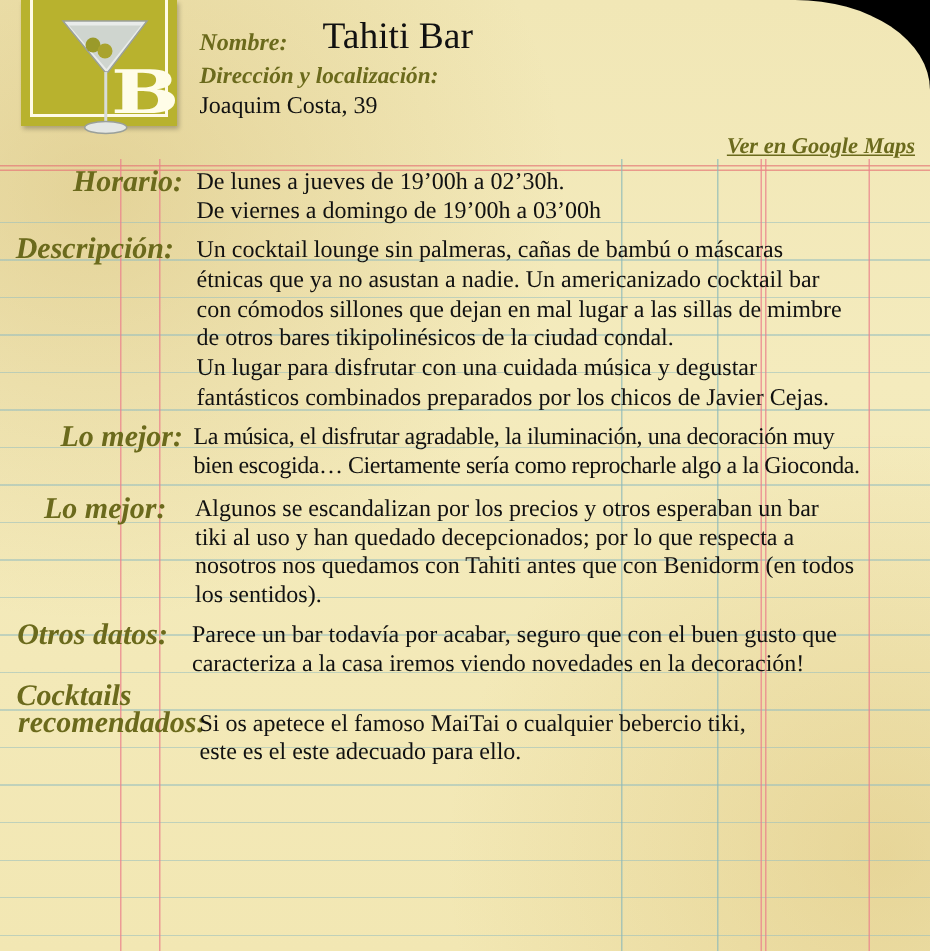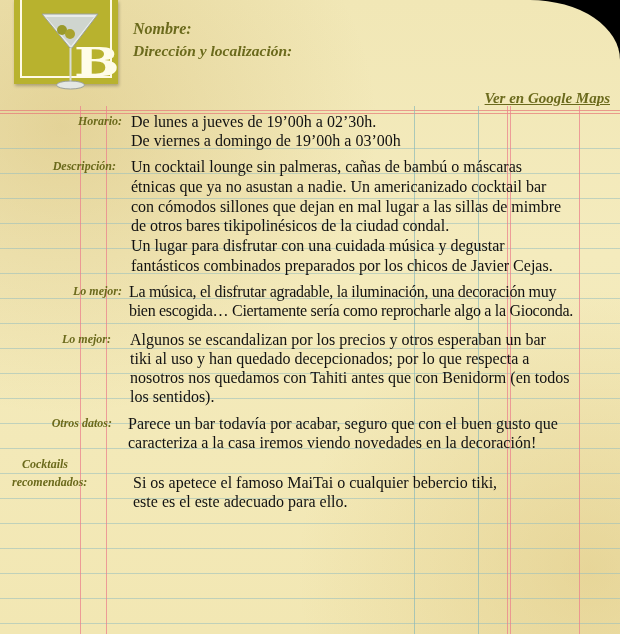--- a/index.html
+++ b/index.html
@@ -50,21 +50,21 @@
   .hdr-name { position:absolute; left:215px; top:11px; font-size:25px; color:#111; }
   .hdr-dir { position:absolute; left:133px; top:42px; font-size:15.5px;text-align:right; }
   .hdr-addr { position:absolute; left:133px; top:62px; font-size:16px; color:#111; }
   .maps-link {
     position:absolute; right:10px; top:90px; font-size:15px; color:#6b6a1c;
     font-style:italic; font-weight:bold; text-decoration:underline;
     font-family:"Liberation Serif", serif; cursor:pointer;margin-left:48px;
   }
   .row { position:absolute; left:0; width:620px; font-size:16px; line-height:19px; color:#111; }
   .row .lbl {
-    position:absolute; text-align:right; color:#6b6a1c; font-style:italic; font-weight:bold; font-size:12px;
+    position:absolute; text-align:right; color:#6b6a1c; font-style:italic; font-weight:bold; font-size:20px;
   }
   .row .val { position:absolute; white-space:pre-line; }
 </style>
 </head>
 <body>
 
 <div class="page">
   <div class="hlines"></div>
   <div class="redrule" style="top:110px"></div>
   <div class="redrule" style="top:113px"></div>
@@ -83,21 +83,23 @@
       <path d="M2 6 L58 6 L32 40 L30 40 Z" fill="#e9ecea" stroke="#9aa09a" stroke-width="1"></path>
       <path d="M6 9 L54 9 L31 38 Z" fill="#cfd5cf"></path>
       <circle cx="22" cy="22" r="5" fill="#9a9a2a"></circle>
       <circle cx="30" cy="26" r="5" fill="#a9a32e"></circle>
       <rect x="29.5" y="40" width="2" height="34" fill="#d8dcd8"></rect>
       <ellipse cx="30.5" cy="77" rx="14" ry="4" fill="#e4e7e4" stroke="#9aa09a" stroke-width="1"></ellipse>
     </svg>
   </div>
 
   <span class="label hdr-nombre">Nombre:</span>
+  <span class="hdr-name">Tahiti Bar</span>
   <span class="label hdr-dir">Dirección y localización:</span>
+  <span class="hdr-addr">Joaquim Costa, 39</span>
   <a class="maps-link">Ver en Google Maps</a>
 
   <div class="row" style="top:112px">
     <span class="lbl" style="right:498px">Horario:</span>
     <span class="val" style="left:131px">De lunes a jueves de 19’00h a 02’30h.
 De viernes a domingo de 19’00h a 03’00h</span>
   </div>
 
   <div class="row" style="top:157px">
     <span class="lbl" style="right:504px">Descripción:</span>
@@ -123,18 +125,18 @@
 los sentidos).</span>
   </div>
 
   <div class="row" style="top:414px">
     <span class="lbl" style="right:508px">Otros datos:</span>
     <span class="val" style="left:128px">Parece un bar todavía por acabar, seguro que con el buen gusto que
 caracteriza a la casa iremos viendo novedades en la decoración!</span>
   </div>
 
   <div class="row" style="top:455px">
-    <span class="lbl" style="left:22px; text-align:center">Cocktails</span>
+    <span class="lbl" style="left:11px; text-align:center">Cocktails</span>
     <span class="lbl" style="left:12px; top:18px; text-align:right">recomendados:</span>
     <span class="val" style="left:133px; top:18px">Si os apetece el famoso  MaiTai o cualquier bebercio tiki,
  este es el este adecuado para ello.</span>
   </div>
 </div>
 
 </body></html>

